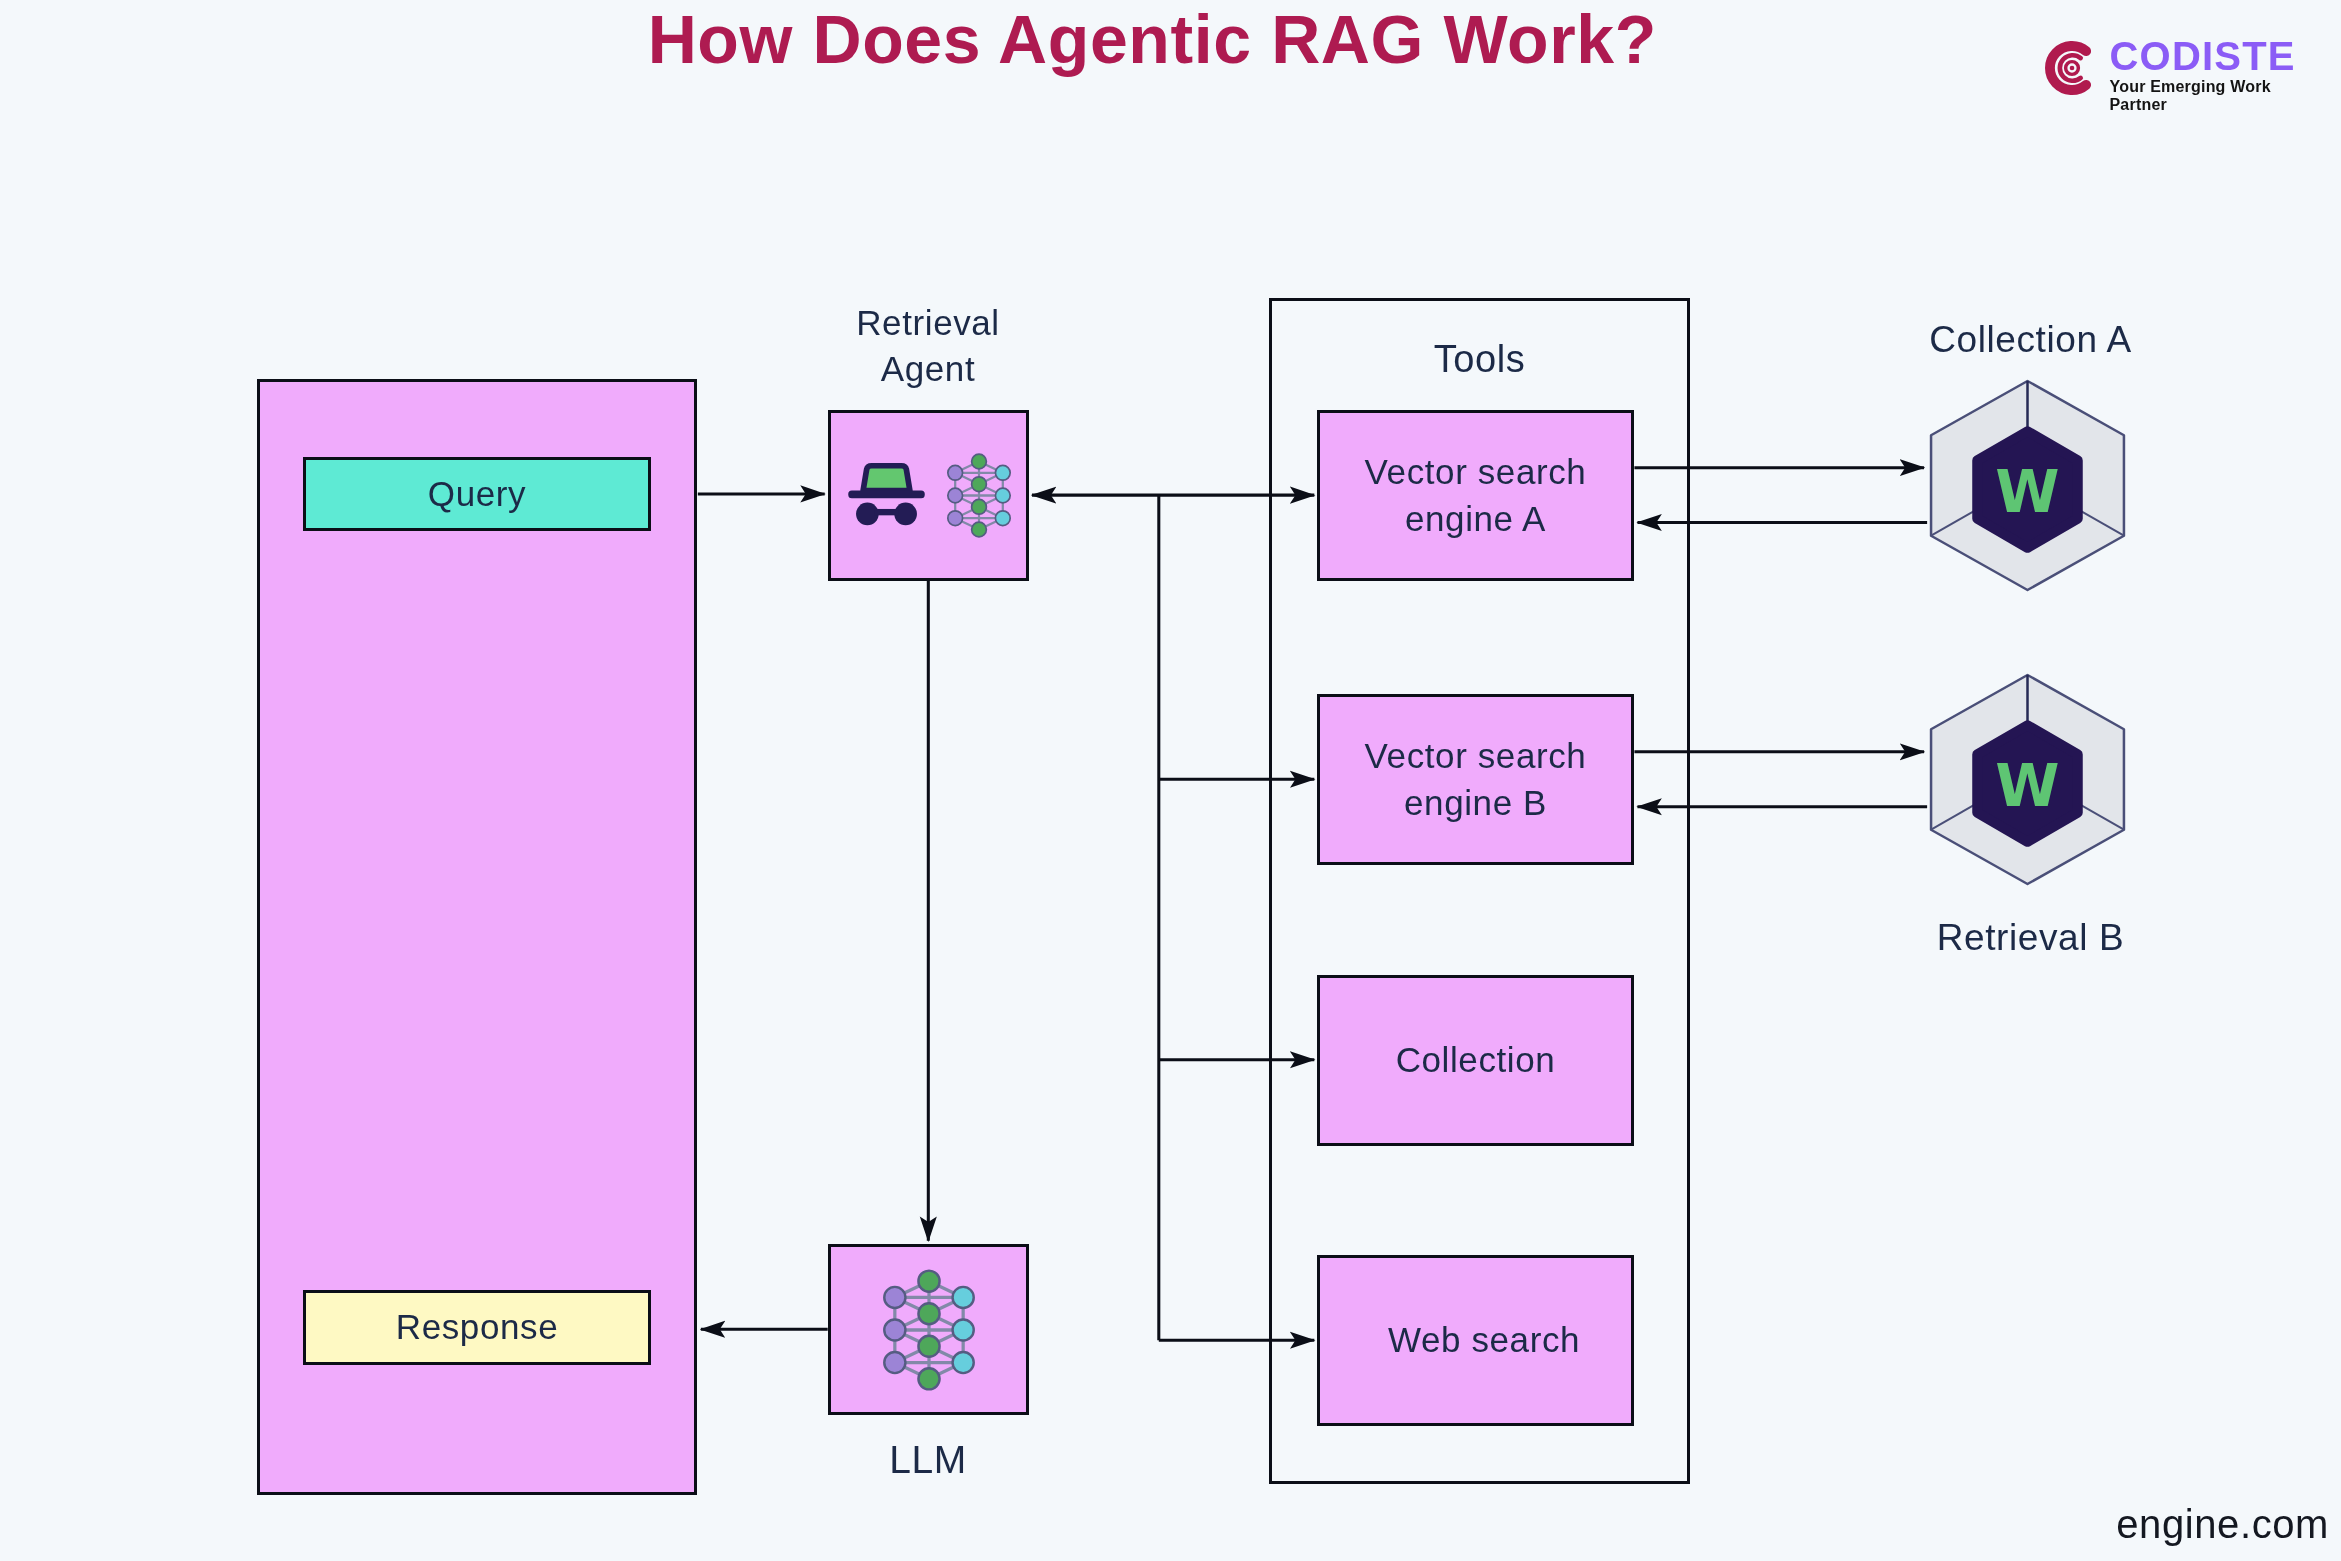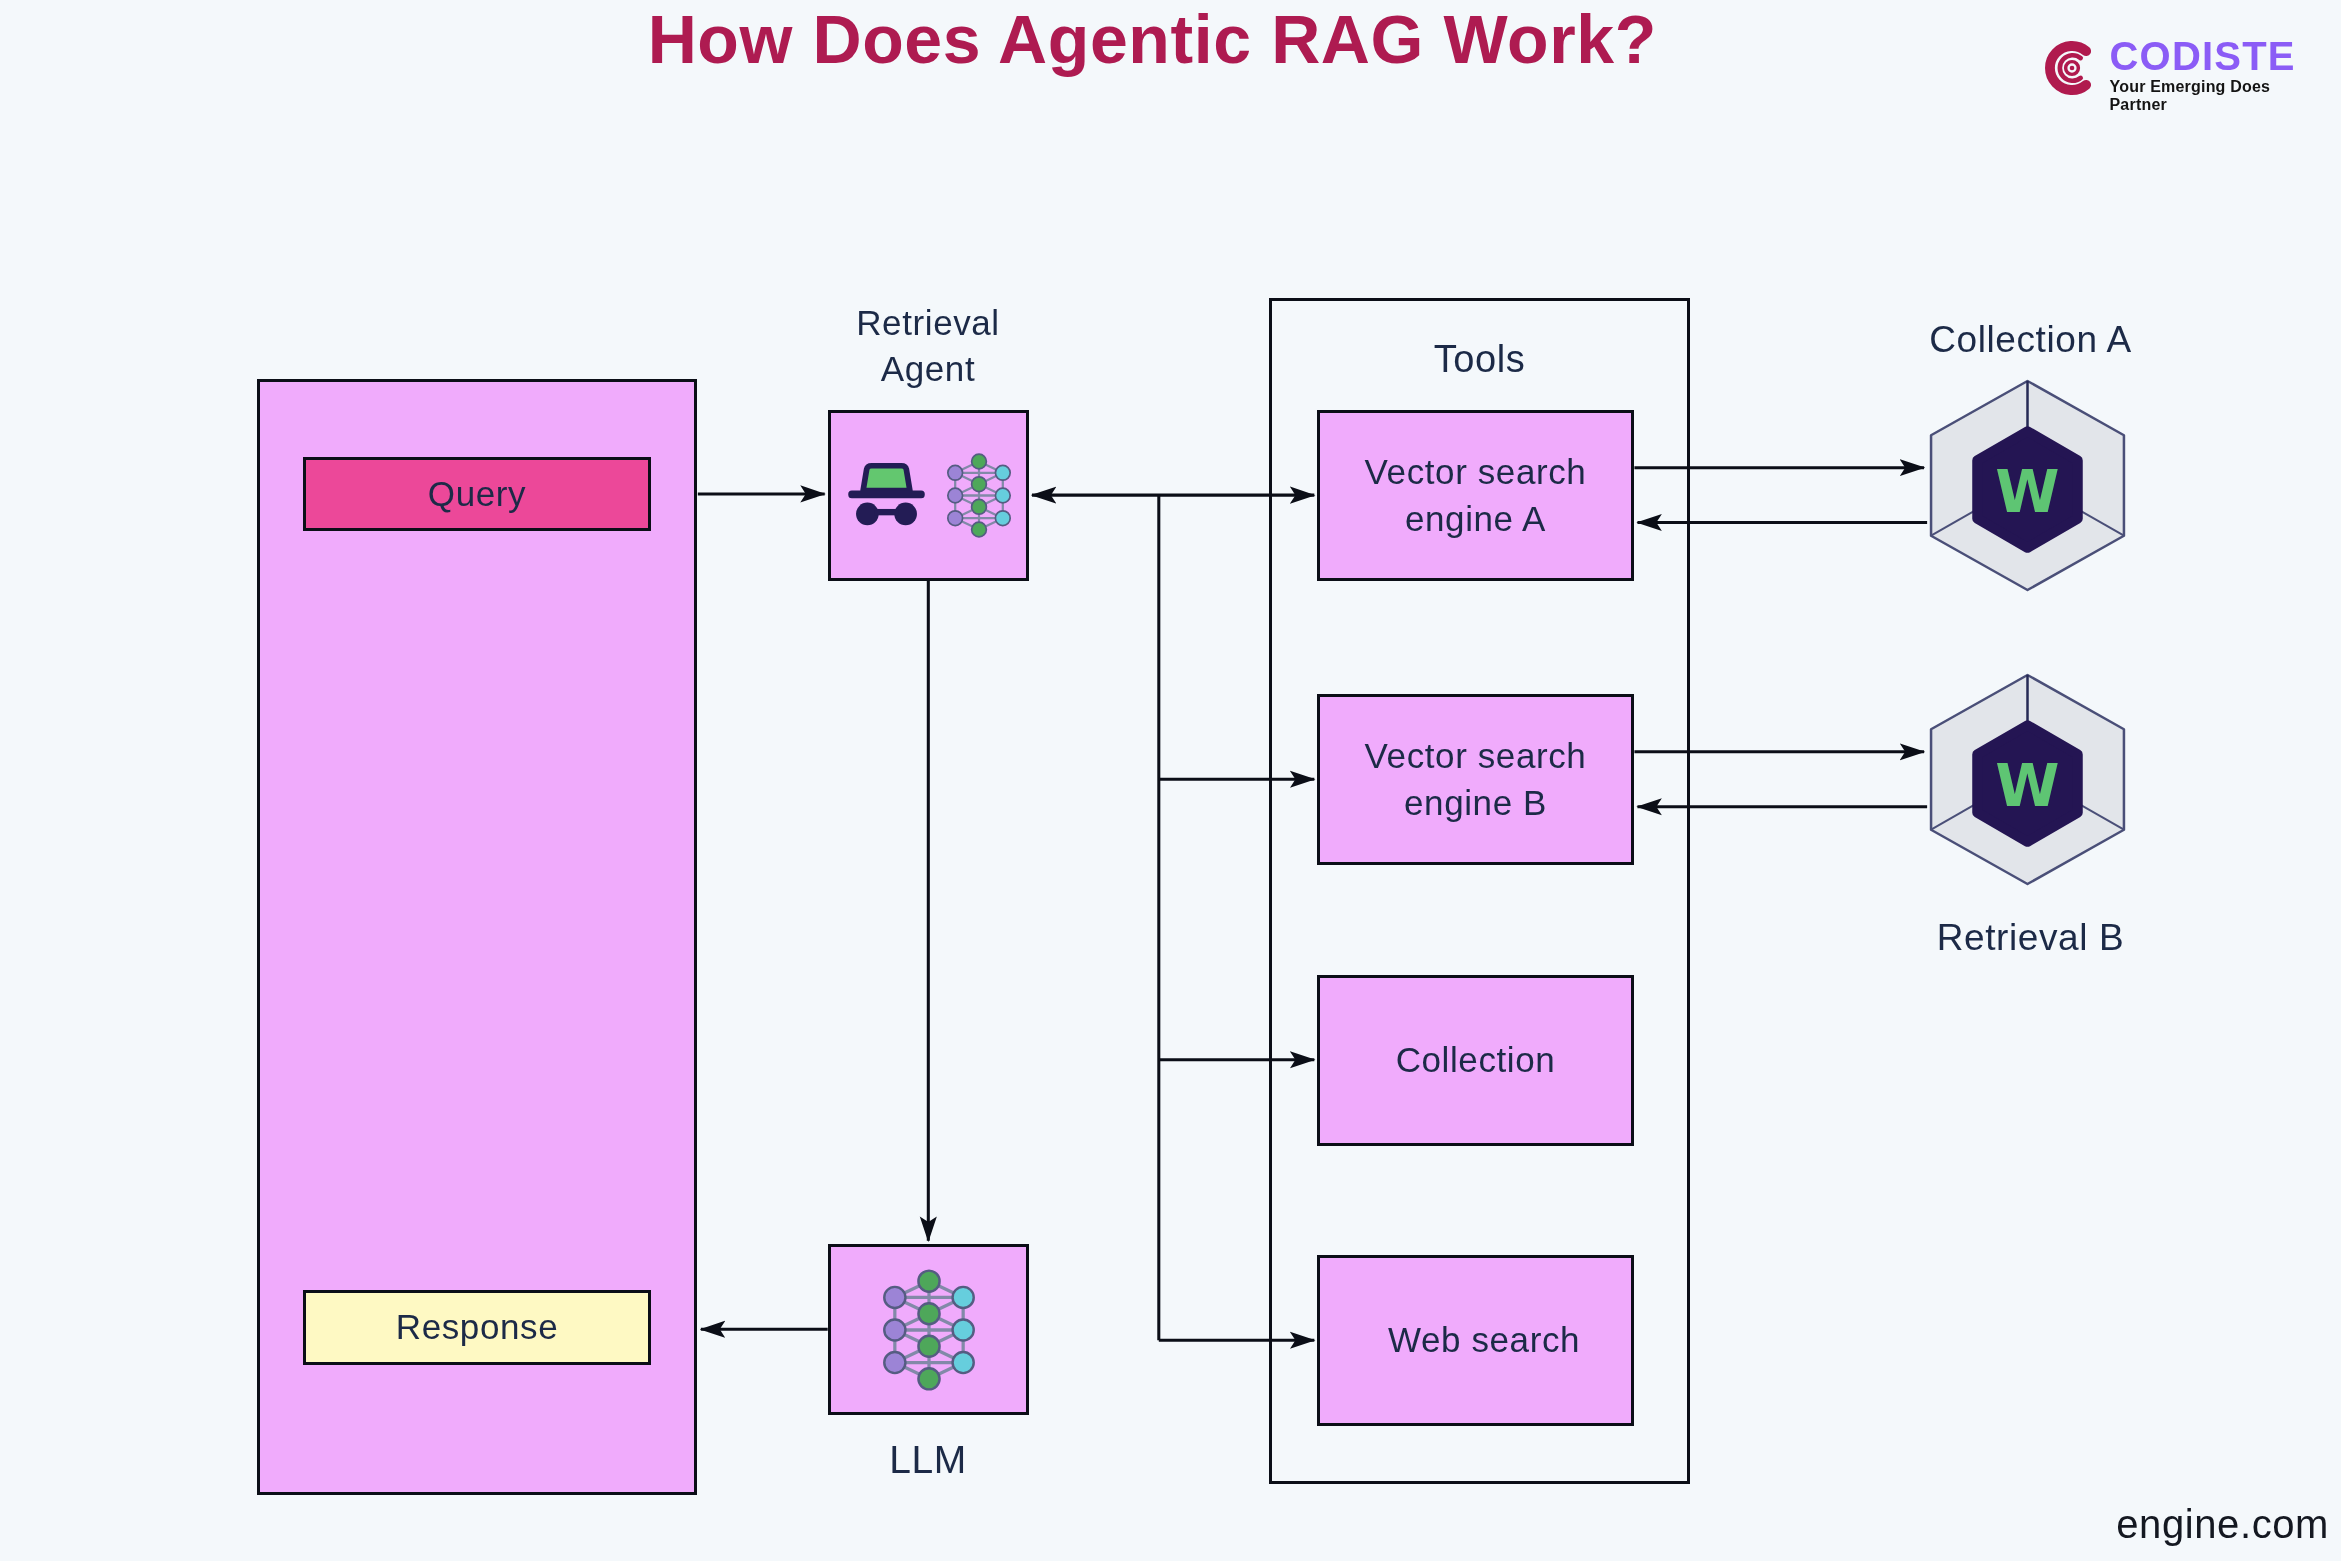--- a/index.html
+++ b/index.html
@@ -23,21 +23,21 @@
 
   
   .logo-wrap { left: 2043px; top: 35px; width: 287px; height: 73px; display: flex; align-items: flex-start; }
   .logo-mark { width: 58px; height: 58px; margin-top: 3.7px; flex: 0 0 auto; }
   .logo-textcol { margin-left: 8.5px; display: flex; flex-direction: column; }
   .logo-name { font-size: 40px; font-weight: 800; color: #8b5cf6; letter-spacing: 1.2px; line-height: 1.05; }
   .logo-tagline { font-size: 16px; font-weight: 700; color: #141414; letter-spacing: 0.2px; margin-top: 1.2px; }
 
   
   .panel { border: 3px solid #0B0E17; background: #f0abfc; }
-  .lightbox { border: 3px solid #0B0E17; background: #ec4899; }
+  .lightbox { border: 3px solid #0B0E17; background: #5eead4; }
   .greenbox { border: 3px solid #0B0E17; background: #fef9c3; }
   .outline-only { border: 3px solid #0B0E17; background: transparent; }
   .center-flex { display: flex; align-items: center; justify-content: center; }
 
   .left-container { left: 257px; top: 379px; width: 440px; height: 1116px; }
   .query-box   { left: 303px; top: 457px;  width: 348px; height: 74px; }
   .response-box{ left: 303px; top: 1290px; width: 348px; height: 75px; }
 
   .agent-box { left: 828px; top: 410px;  width: 201px; height: 171px; }
   .llm-box   { left: 828px; top: 1244px; width: 201px; height: 171px; }
@@ -100,21 +100,21 @@
 
 <div class="abs logo-wrap">
   <svg class="logo-mark" viewBox="0 0 100 100">
     <path d="M74.4 20.9 A38 38 0 1 0 74.4 79.1" fill="none" stroke="#B01A4E" stroke-width="17" stroke-linecap="round"></path>
     <path d="M65 33 A22 22 0 1 0 65 67" fill="none" stroke="#B01A4E" stroke-width="8" stroke-linecap="round"></path>
     <circle cx="50" cy="50" r="11" fill="none" stroke="#B01A4E" stroke-width="6"></circle>
     <circle cx="50" cy="50" r="4" fill="#B01A4E"></circle>
   </svg>
   <div class="logo-textcol">
     <div class="logo-name">CODISTE</div>
-    <div class="logo-tagline">Your Emerging Does Partner</div>
+    <div class="logo-tagline">Your Emerging Work Partner</div>
   </div>
 </div>
 
 <div class="abs panel left-container"></div>
 
 <div class="abs lightbox query-box center-flex">
   <span class="diagram-label">Query</span>
 </div>
 
 <div class="abs greenbox response-box center-flex">

